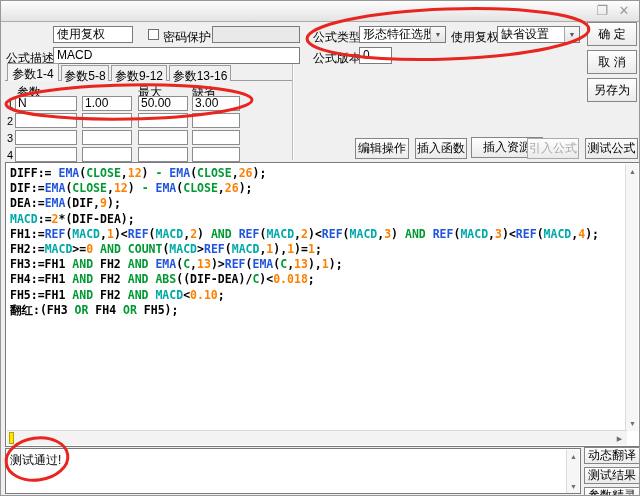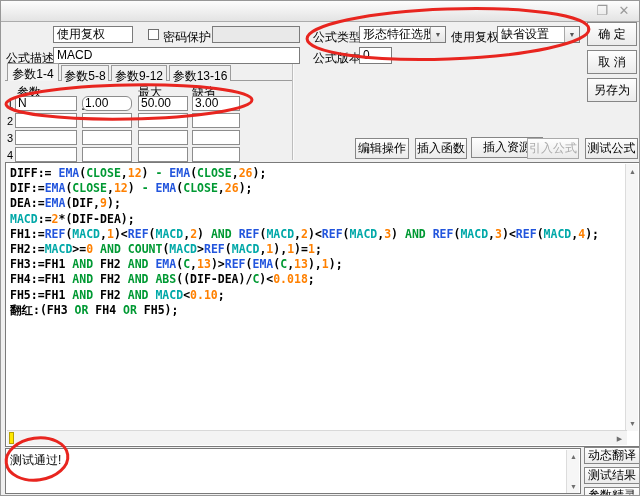--- a/index.html
+++ b/index.html
@@ -90,21 +90,21 @@
   <div class="abs tab" style="left:110px;top:64px;width:56px;height:16px;">参数9-12</div>
   <div class="abs tab" style="left:168px;top:64px;width:62px;height:16px;">参数13-16</div>
 
   <span class="abs lbl" style="left:16px;top:83px;">参数</span>
   <span class="abs lbl" style="left:81px;top:96px;font-weight:bold;">最小</span>
   <span class="abs lbl" style="left:137px;top:83px;">最大</span>
   <span class="abs lbl" style="left:191px;top:83px;">缺省</span>
 
   <span class="abs rownum" style="left:6px;top:97px;">1</span>
   <div class="abs cell" style="left:14px;top:95px;width:62px;height:15px;">N</div>
-  <div class="abs cell" style="left:81px;top:95px;width:50px;height:15px;border-radius:6px;">1.00</div>
+  <div class="abs cell" style="left:81px;top:95px;width:50px;height:15px;">1.00</div>
   <div class="abs cell" style="left:137px;top:95px;width:50px;height:15px;">50.00</div>
   <div class="abs cell" style="left:191px;top:95px;width:48px;height:15px;">3.00</div>
 
   <span class="abs rownum" style="left:6px;top:114px;">2</span>
   <div class="abs cell" style="left:14px;top:112px;width:62px;height:15px;"></div>
   <div class="abs cell" style="left:81px;top:112px;width:50px;height:15px;"></div>
   <div class="abs cell" style="left:137px;top:112px;width:50px;height:15px;"></div>
   <div class="abs cell" style="left:191px;top:112px;width:48px;height:15px;"></div>
 
   <span class="abs rownum" style="left:6px;top:131px;">3</span>

